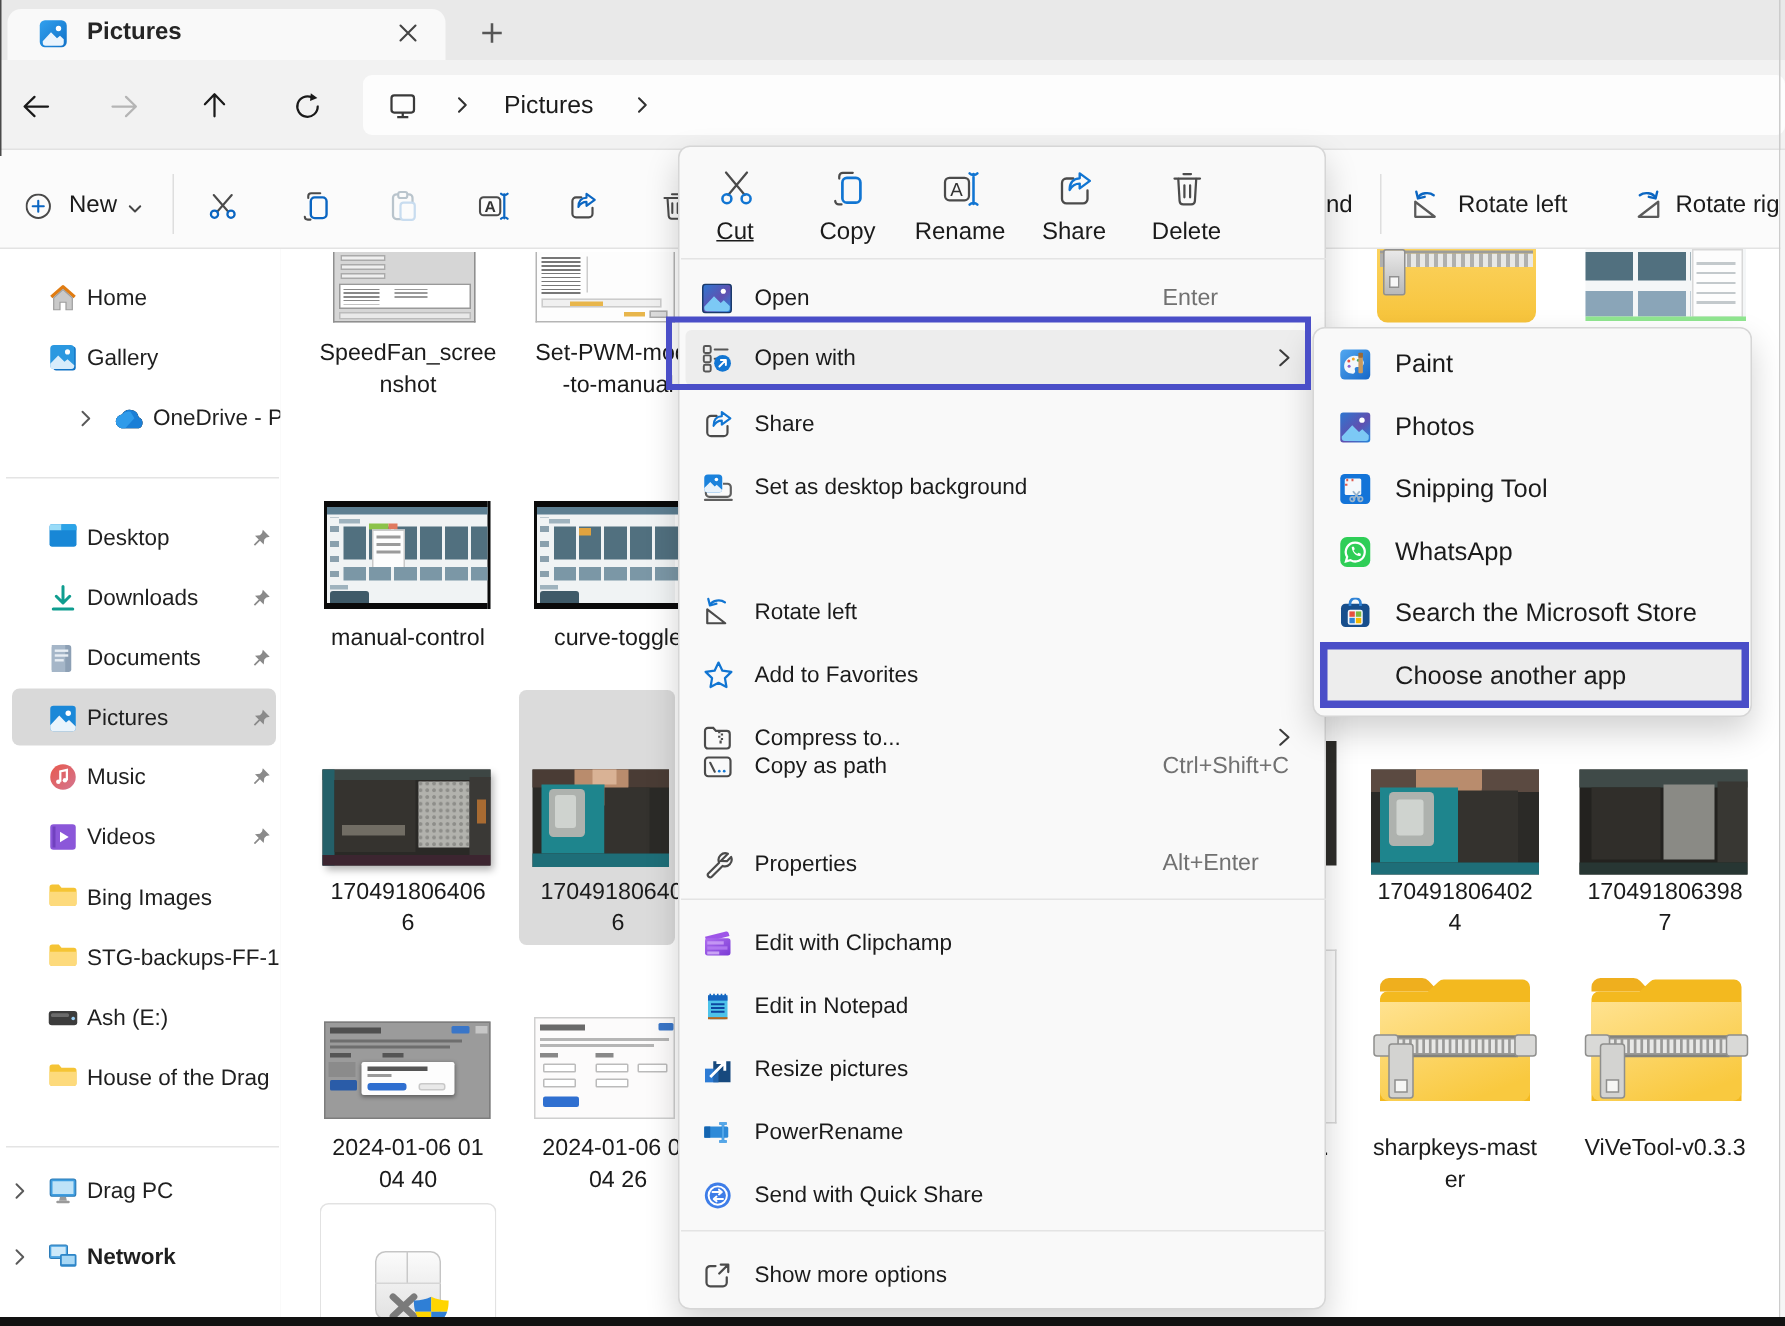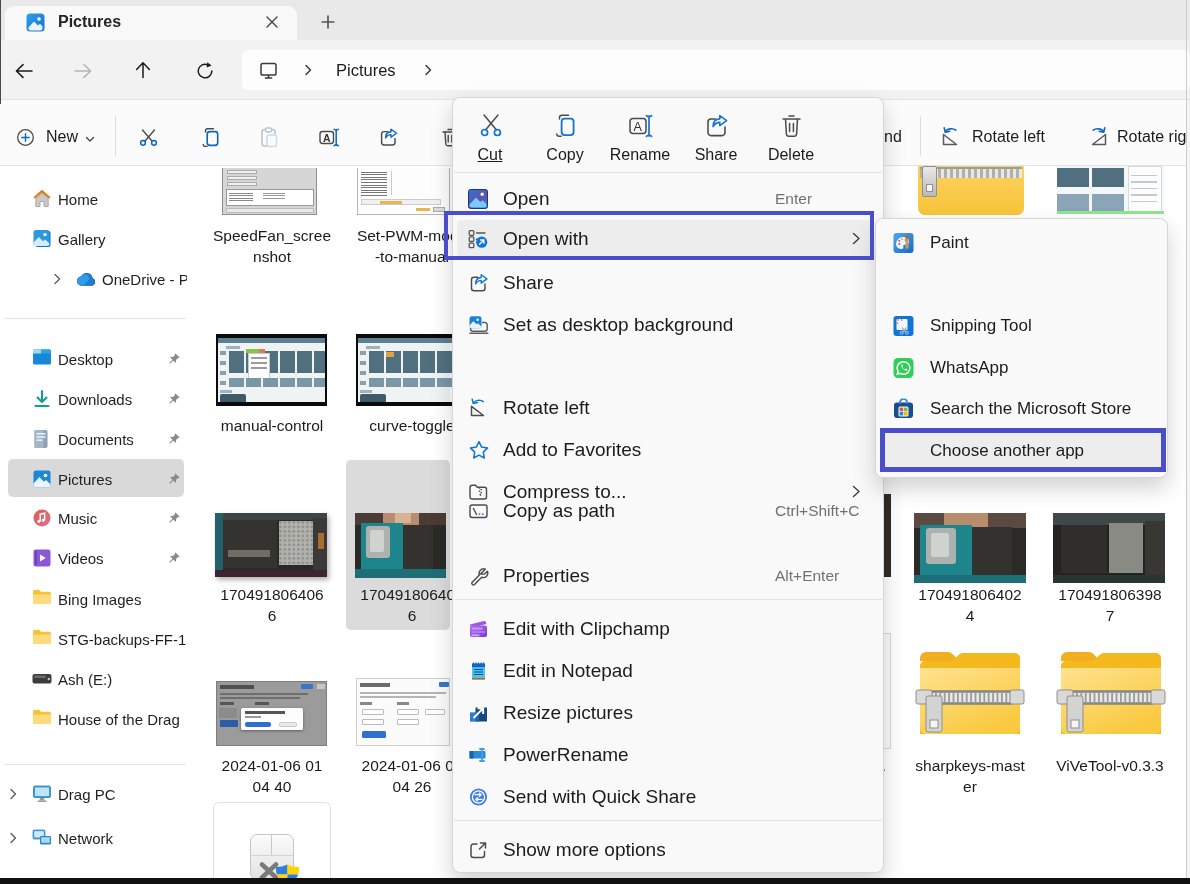--- a/index.html
+++ b/index.html
@@ -22,21 +22,21 @@
   .sidetext { position:absolute; left:58px; top:50%; transform:translateY(-50%); font-size:15px; color:#1f1f1f; white-space:nowrap; }
   .pin { position:absolute; left:167px; top:13px; }
   .chev { position:absolute; left:7px; top:14px; }
 
   
   #content { left:187px; top:166px; width:999px; height:712px; background:#fff; overflow:hidden; }
   .lbl { position:absolute; font-size:15.5px; color:#1b1b1b; text-align:center; line-height:20.5px; }
 
   
   #menu { left:452px; top:97px; width:432px; height:776px; background:#f9f9f9; border:1px solid #d6d6d6; border-radius:8px; box-shadow:0 10px 22px rgba(0,0,0,.18); }
-  .mi-text { position:absolute; left:50px; top:50%; transform:translateY(-50%); font-size:19px; }
+  .mi-text { position:absolute; left:50px; top:50%; transform:translateY(-50%); font-size:15px; }
   .mi-short { position:absolute; left:322px; top:50%; transform:translateY(-50%); font-size:15.5px; color:#717171; }
   .mi-icon { position:absolute; left:15px; top:50%; transform:translateY(-50%); }
   .mi { position:absolute; left:0; width:432px; height:42px; }
   .mdiv { position:absolute; left:1px; width:430px; height:1px; background:#e4e4e4; }
 
   #submenu { left:875px; top:218px; width:293px; height:260px; background:#f9f9f9; border:1px solid #d6d6d6; border-radius:8px; box-shadow:0 10px 22px rgba(0,0,0,.18); }
   .smi { position:absolute; left:0; width:293px; height:41.6px; }
   .smi-icon { position:absolute; left:17px; top:50%; transform:translateY(-50%); }
   .smi-text { position:absolute; left:54px; top:50%; transform:translateY(-50%); font-size:17px; }
 
@@ -393,21 +393,21 @@
       <svg width="20" height="18" viewBox="0 0 20 18">
     <rect x="1.5" y="1" width="17" height="11.5" rx="1.5" fill="#3f9ee0" stroke="#2d7cb8" stroke-width="0.8"></rect>
     <rect x="3" y="2.5" width="14" height="8.5" fill="#bfe3f8"></rect>
     <path d="M8 13 L12 13 L12.6 15.5 L7.4 15.5 Z" fill="#9a9a9a"></path>
     <rect x="5.5" y="15.5" width="9" height="1.6" rx="0.8" fill="#9a9a9a"></rect>
   </svg>
     </div>
   <div class="sidetext">Drag PC</div>
 </div>
 
-<div class="siderow" style="top:818px;">
+<div class="siderow" style="top:818px;font-weight:bold;">
   <div class="chev">
       <svg width="12" height="12" viewBox="0 0 12 12">
         <path d="M4 1.5 L8.5 6 L4 10.5" stroke="#5a5a5a" stroke-width="1.3" fill="none" stroke-linecap="round" stroke-linejoin="round"></path>
       </svg>
     </div>
   <div class="sideicon" style="top:11px;">
       <svg width="20" height="18" viewBox="0 0 20 18">
     <rect x="1" y="1" width="12" height="9" rx="1.2" fill="#4aa3e2" stroke="#2d7cb8" stroke-width="0.7"></rect>
     <rect x="2.2" y="2.2" width="9.6" height="6.2" fill="#cde9fa"></rect>
     <rect x="8" y="7" width="11" height="8.5" rx="1.2" fill="#2e86c8"></rect>
@@ -918,20 +918,37 @@
       <circle cx="9.2" cy="6.8" r="1" fill="#f5a623"></circle>
       <circle cx="12.6" cy="7.6" r="1" fill="#42a85f"></circle>
       <circle cx="6.4" cy="11.6" r="1" fill="#8a5fd2"></circle>
       <rect x="12.6" y="4.8" width="3" height="11.5" rx="0.8" fill="#c99a5f"></rect>
       <rect x="12.6" y="2.6" width="3" height="3.4" rx="0.6" fill="#9a6a38"></rect>
     </svg>
       </div>
     <div class="smi-text">Paint</div>
   </div>
 
+  <div class="smi" style="top:44.8px;">
+    <div class="smi-icon">
+        <svg width="21" height="21" viewBox="0 0 21 21">
+      <defs>
+            <linearGradient id="phg2" x1="0" y1="0" x2="1" y2="1">
+              <stop offset="0" stop-color="#2e77d0"></stop>
+              <stop offset="0.55" stop-color="#6050b0"></stop>
+              <stop offset="1" stop-color="#2386dc"></stop>
+            </linearGradient>
+          </defs>
+      <rect x="0.5" y="0.5" width="20" height="20" rx="2" fill="url(#phg2)"></rect>
+      <circle cx="15" cy="5.6" r="1.8" fill="#fff"></circle>
+      <path d="M1.5 16.5 L8.5 9 L13 13.5 L15.2 11.7 L19.5 15.7 L19.5 17.5 A2 2 0 0 1 17.5 19.5 L3.5 19.5 A2 2 0 0 1 1.5 17.5 Z" fill="#7cc9f5"></path>
+    </svg>
+      </div>
+    <div class="smi-text">Photos</div>
+  </div>
 
   <div class="smi" style="top:86.4px;">
     <div class="smi-icon">
         <svg width="21" height="21" viewBox="0 0 21 21">
       <rect x="0.5" y="0.5" width="20" height="20" rx="3" fill="#1374d8"></rect>
       <rect x="3.5" y="3.5" width="11" height="11" rx="1" fill="#f4f8fb"></rect>
       <path d="M4.5 4.5 h2 M8 4.5 h2 M4.5 7 v2" stroke="#e05a4e" stroke-width="1.6" stroke-dasharray="1.3 1.1"></path>
       <path d="M9 12 L13.5 17.5 M13.5 12 L9 17.5" stroke="#9ab4cc" stroke-width="1.3"></path>
       <circle cx="8.6" cy="17.2" r="1.5" fill="none" stroke="#9ab4cc" stroke-width="1.1"></circle>
       <circle cx="13.9" cy="17.2" r="1.5" fill="none" stroke="#9ab4cc" stroke-width="1.1"></circle>

